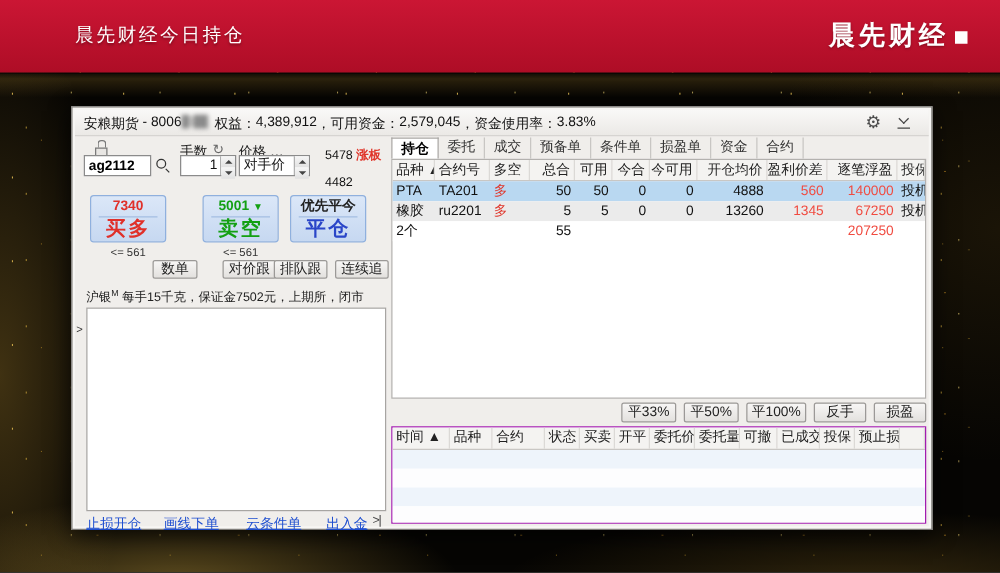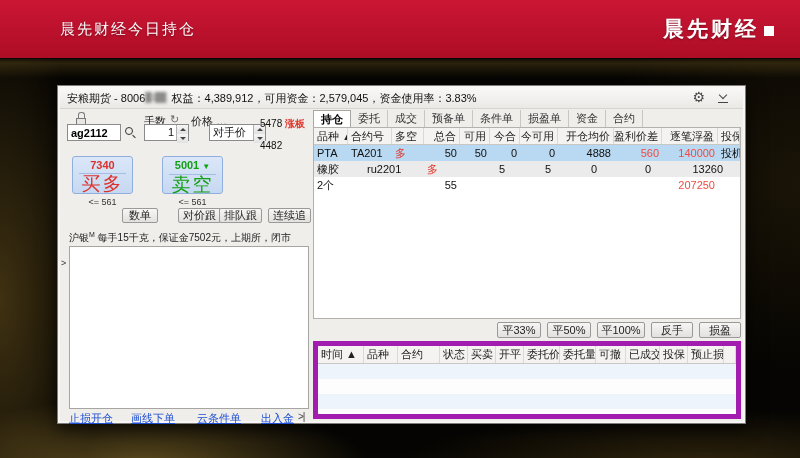--- a/index.html
+++ b/index.html
@@ -66,21 +66,21 @@
   .spin-val{position:absolute;left:0;right:12px;top:0;bottom:0;line-height:15px;text-align:right;padding-right:2px;}
   .sel-val{position:absolute;left:3px;right:12px;top:0;bottom:0;line-height:15px;text-align:left;}
   .lab{position:absolute;font-size:11px;color:#222;white-space:nowrap;}
   .limit{position:absolute;font-size:10px;white-space:nowrap;}
   .limit .num{color:#111;}
   .up-red{color:#e0362b;} .dn-green{color:#169a16;margin-left:41px;}
   
   .obtn{position:absolute;width:61px;height:38px;background:linear-gradient(#dbe7f8,#c6d8f1);
         border:1px solid #8fb0de;border-radius:3px;text-align:center;cursor:pointer;box-sizing:border-box;}
   .obtn .t1{display:block;font-size:11px;font-weight:bold;line-height:15px;border-bottom:1px solid #a4bde2;margin:1px 6px 0;}
-  .obtn .t2{display:block;font-size:19px;font-weight:normal;line-height:19px;letter-spacing:2px;}
+  .obtn .t2{display:block;font-size:16px;font-weight:bold;line-height:19px;letter-spacing:2px;}
   .red-t{color:#e0302a;} .green-t{color:#13a013;} .blue-t{color:#2a46c8;} .black-t{color:#222;font-weight:normal;font-size:10px;}
   .hint{position:absolute;width:61px;text-align:center;font-size:9px;color:#333;}
   .gbtn{position:absolute;height:15px;line-height:13px;text-align:center;font-size:11px;color:#222;
         background:linear-gradient(#f7f6f5,#e3e1de);border:1px solid #9b9997;border-radius:2px;
         box-sizing:border-box;cursor:pointer;}
   .info{position:absolute;font-size:10px;color:#222;white-space:nowrap;}
   .info sup{font-size:7px;}
   .listbox{position:absolute;left:11px;top:160px;width:238px;height:161px;background:#fff;border:1px solid #a7a5a2;}
   .expand{position:absolute;left:3px;top:172px;font-size:9px;color:#333;}
   .link{position:absolute;top:325px;font-size:11px;color:#1f4fd0;text-decoration:underline;cursor:pointer;white-space:nowrap;}
@@ -90,29 +90,29 @@
   .tab.active{background:#fff;border:1px solid #a9a7a4;border-bottom:none;color:#000;font-weight:bold;}
   .tablewrap{position:absolute;left:255px;top:41px;width:428px;height:192px;background:#fff;
         border:1px solid #b3b1ae;box-sizing:border-box;overflow:hidden;}
   .prow{display:grid;grid-template-columns:34px 44px 32px 36px 30px 30px 38px 56px 48px 56px 1fr;
         height:16px;line-height:16px;font-size:11px;}
   .phead{background:#f4f3f1;border-bottom:1px solid #c9c7c4;color:#222;}
   .phead span{border-right:1px solid #dbd9d6;box-sizing:border-box;}
   .cl{text-align:left;padding-left:3px;overflow:hidden;white-space:nowrap;}
   .cr{text-align:right;padding-right:3px;overflow:hidden;white-space:nowrap;}
   .rowsel{background:#b9d8f1;}
-  .rowalt{background:#ebebeb;gap:16px;}
+  .rowalt{background:#ebebeb;}
   .rowsum{background:#fff;}
   .redv{color:#f04b40;} .redb{color:#e0362b;}
   .actions{position:absolute;left:255px;top:236px;width:428px;height:16px;display:flex;justify-content:flex-end;gap:6px;}
   .abtn{height:16px;line-height:14px;text-align:center;font-size:11px;color:#222;
         background:linear-gradient(#f7f6f5,#e3e1de);border:1px solid #9b9997;border-radius:2px;
         box-sizing:border-box;cursor:pointer;}
   .lowerwrap{position:absolute;left:255px;top:255px;width:428px;height:78px;background:#fff;
-        border:5px solid #a21caf;box-sizing:border-box;overflow:hidden;}
+        border:1px solid #a21caf;box-sizing:border-box;overflow:hidden;}
   .orow{display:grid;grid-template-columns:46px 34px 42px 28px 28px 28px 36px 36px 30px 34px 28px 36px 1fr;
         height:17px;line-height:17px;font-size:11px;}
   .orow span{border-right:1px solid #dbd9d6;box-sizing:border-box;padding-left:3px;overflow:hidden;white-space:nowrap;}
   .erow{height:15px;}
   .erow:nth-child(odd){background:#eef4fb;}
   .erow:nth-child(even){background:#fdfdfe;}
 </style>
 </head>
 <body>
 
@@ -142,38 +142,42 @@
     <span class="lab" style="left:112px;top:27px;color:#666;">↻</span>
     <span class="spinbox" style="left:86px;top:38px;width:45px;">
       <span class="spin-val">1</span>
       <span class="spin">
           <div class="u"></div>
           <div class="d"></div>
         </span>
     </span>
 
     <span class="lab" style="left:133px;top:28px;">价格 …</span>
-    <span class="spinbox" style="left:151px;top:38px;width:57px;">
+    <span class="spinbox" style="left:133px;top:38px;width:57px;">
       <span class="sel-val">对手价</span>
       <span class="spin">
           <div class="u"></div>
           <div class="d"></div>
         </span>
     </span>
 
     <span class="limit" style="left:202px;top:31px;"><span class="num">5478</span> <span class="up-red" style="font-weight:bold;">涨板</span></span>
     <span class="limit" style="left:202px;top:53px;"><span class="num">4482</span> <span class="dn-green" style="font-weight:bold;">跌板</span></span>
 
     <div class="obtn" style="left:14px;top:70px;">
       <span class="t1 red-t">7340</span>
       <span class="t2 red-t">买多</span>
     </div>
     <div class="obtn" style="left:104px;top:70px;">
       <span class="t1 green-t"><span>5001</span> <span style="font-size:8px;">▼</span></span>
       <span class="t2 green-t">卖空</span>
+    </div>
+    <div class="obtn" style="left:174px;top:70px;">
+      <span class="t1 black-t">优先平今</span>
+      <span class="t2 blue-t">平仓</span>
     </div>
     <span class="hint" style="left:14px;top:111px;">&lt;= 561</span>
     <span class="hint" style="left:104px;top:111px;">&lt;= 561</span>
 
     <span class="gbtn" style="left:64px;top:122px;width:36px;">数单</span>
     <span class="gbtn" style="left:120px;top:122px;width:43px;">对价跟</span>
     <span class="gbtn" style="left:161px;top:122px;width:43px;">排队跟</span>
     <span class="gbtn" style="left:210px;top:122px;width:43px;">连续追</span>
 
     <span class="info" style="left:11px;top:145px;"><span>沪银</span><sup>M</sup><span> 每手15千克，保证金7502元，上期所，闭市</span></span>

